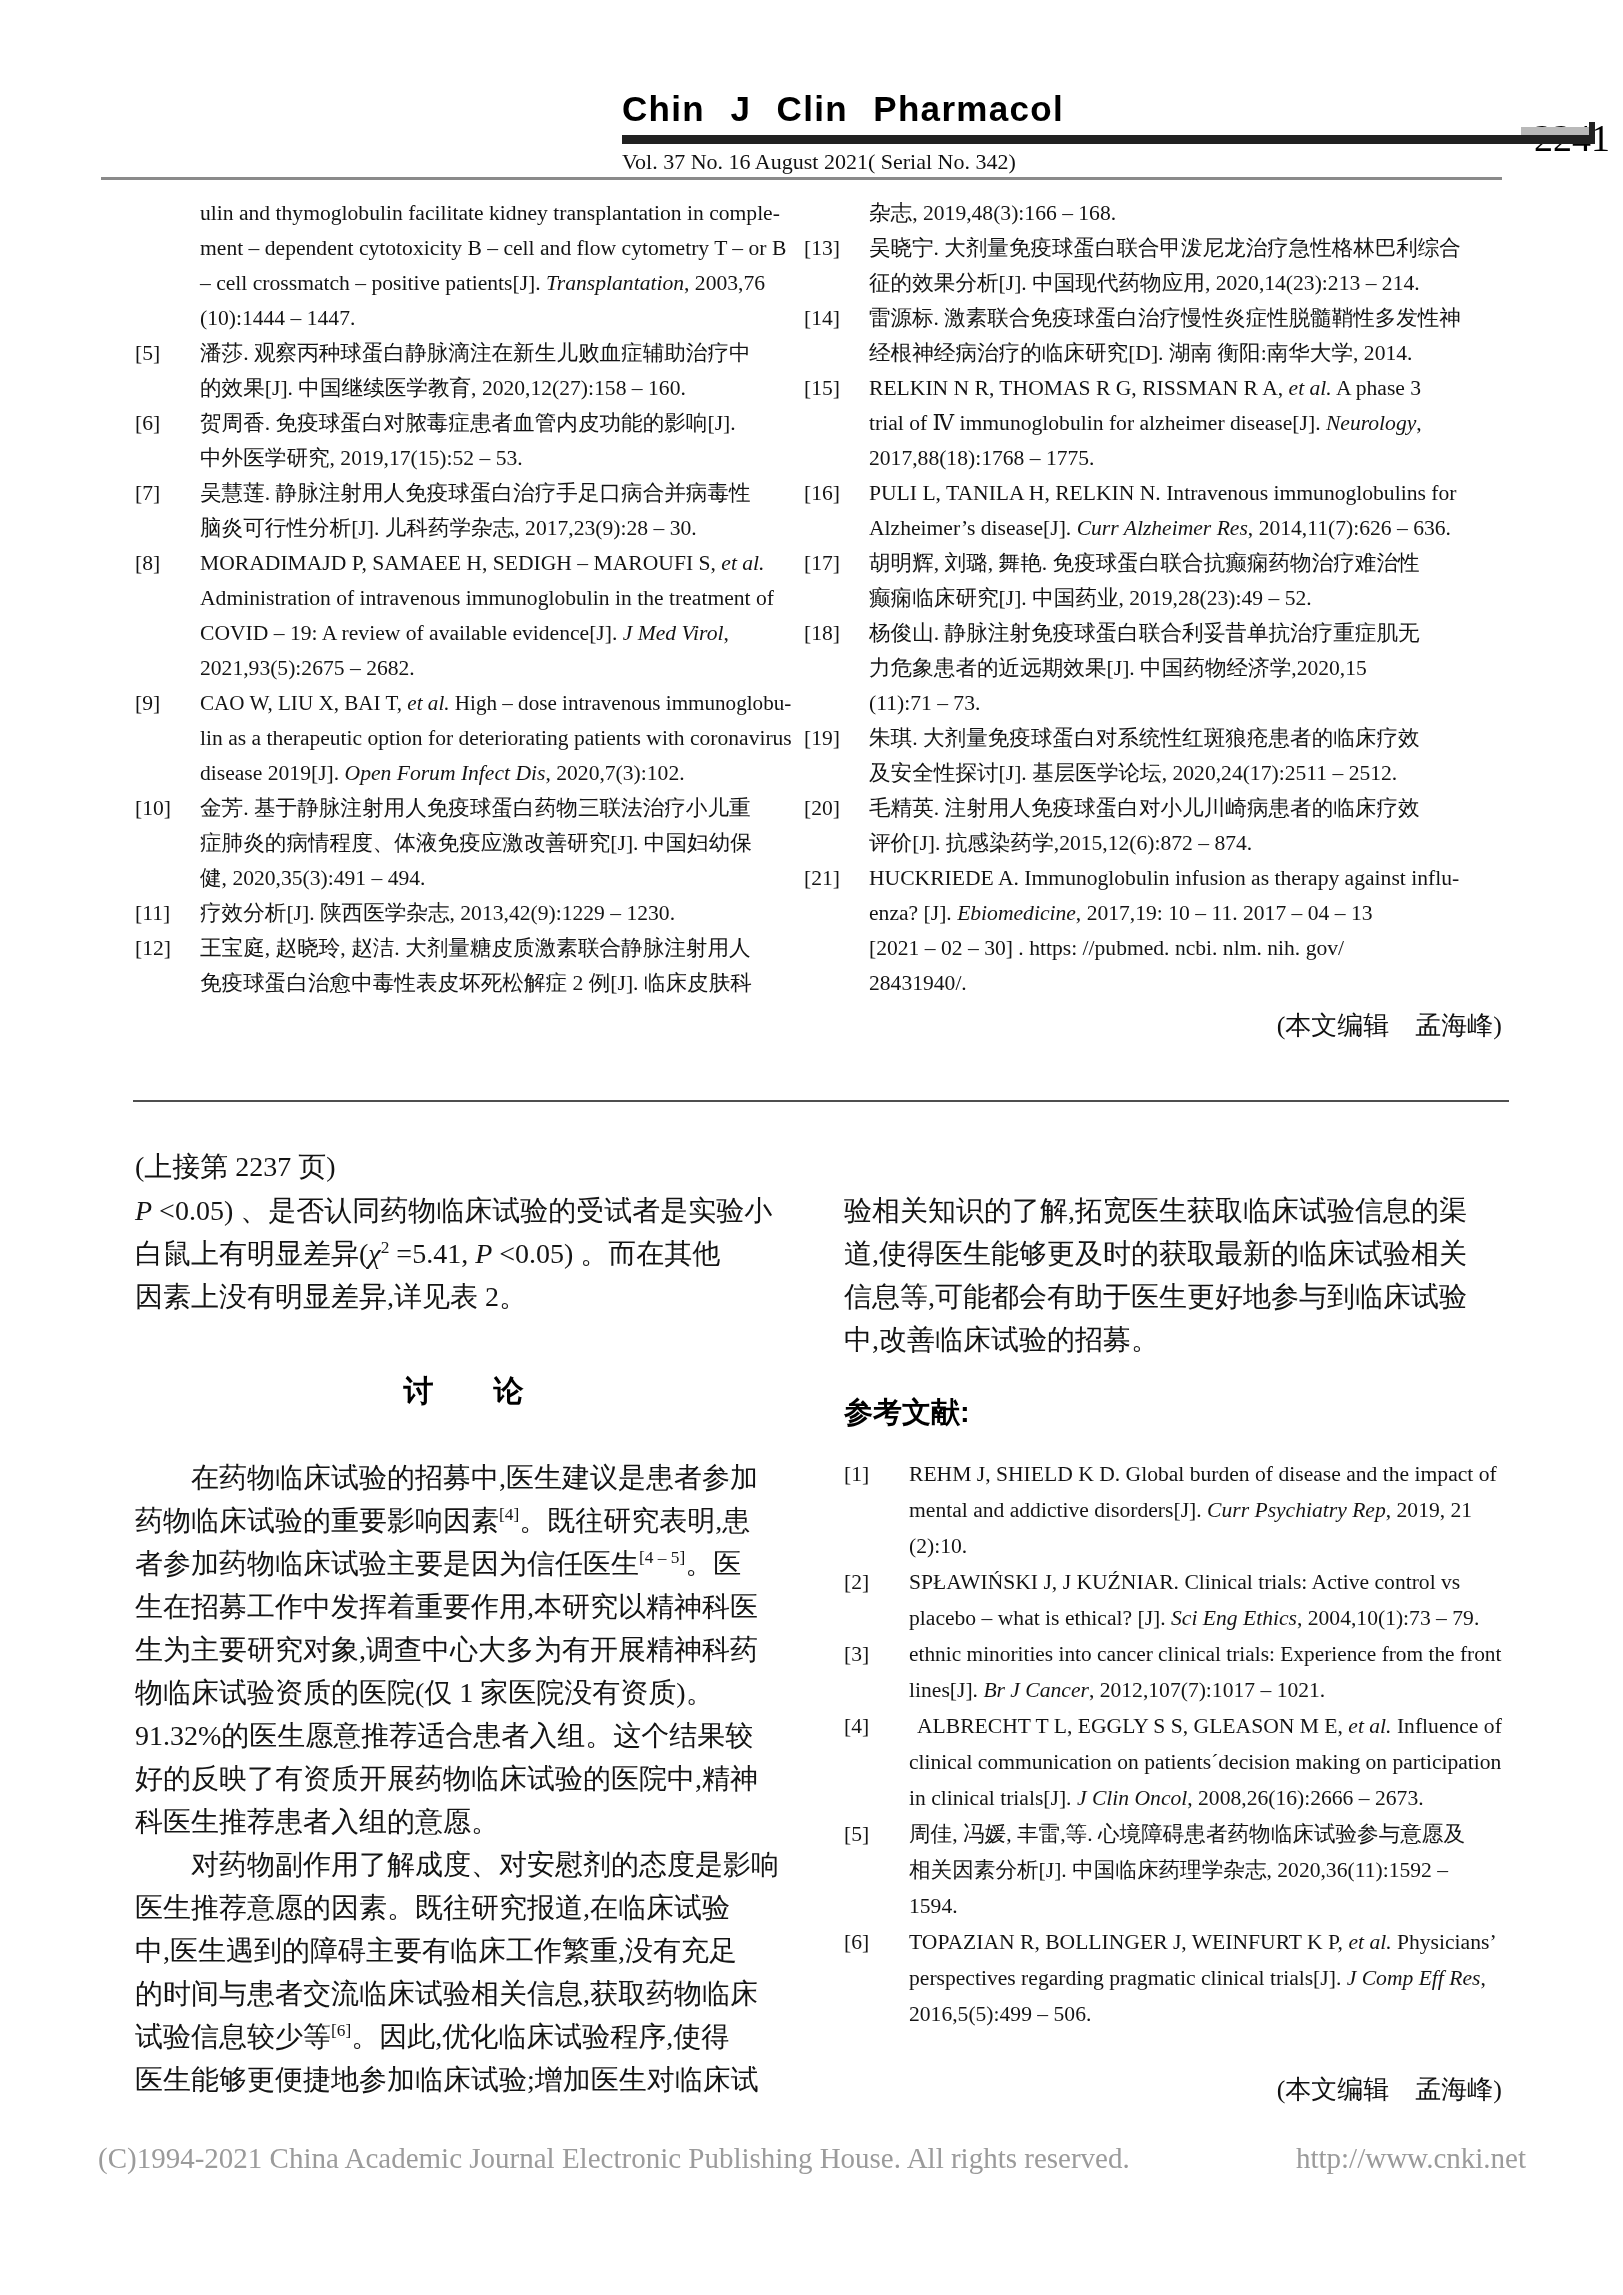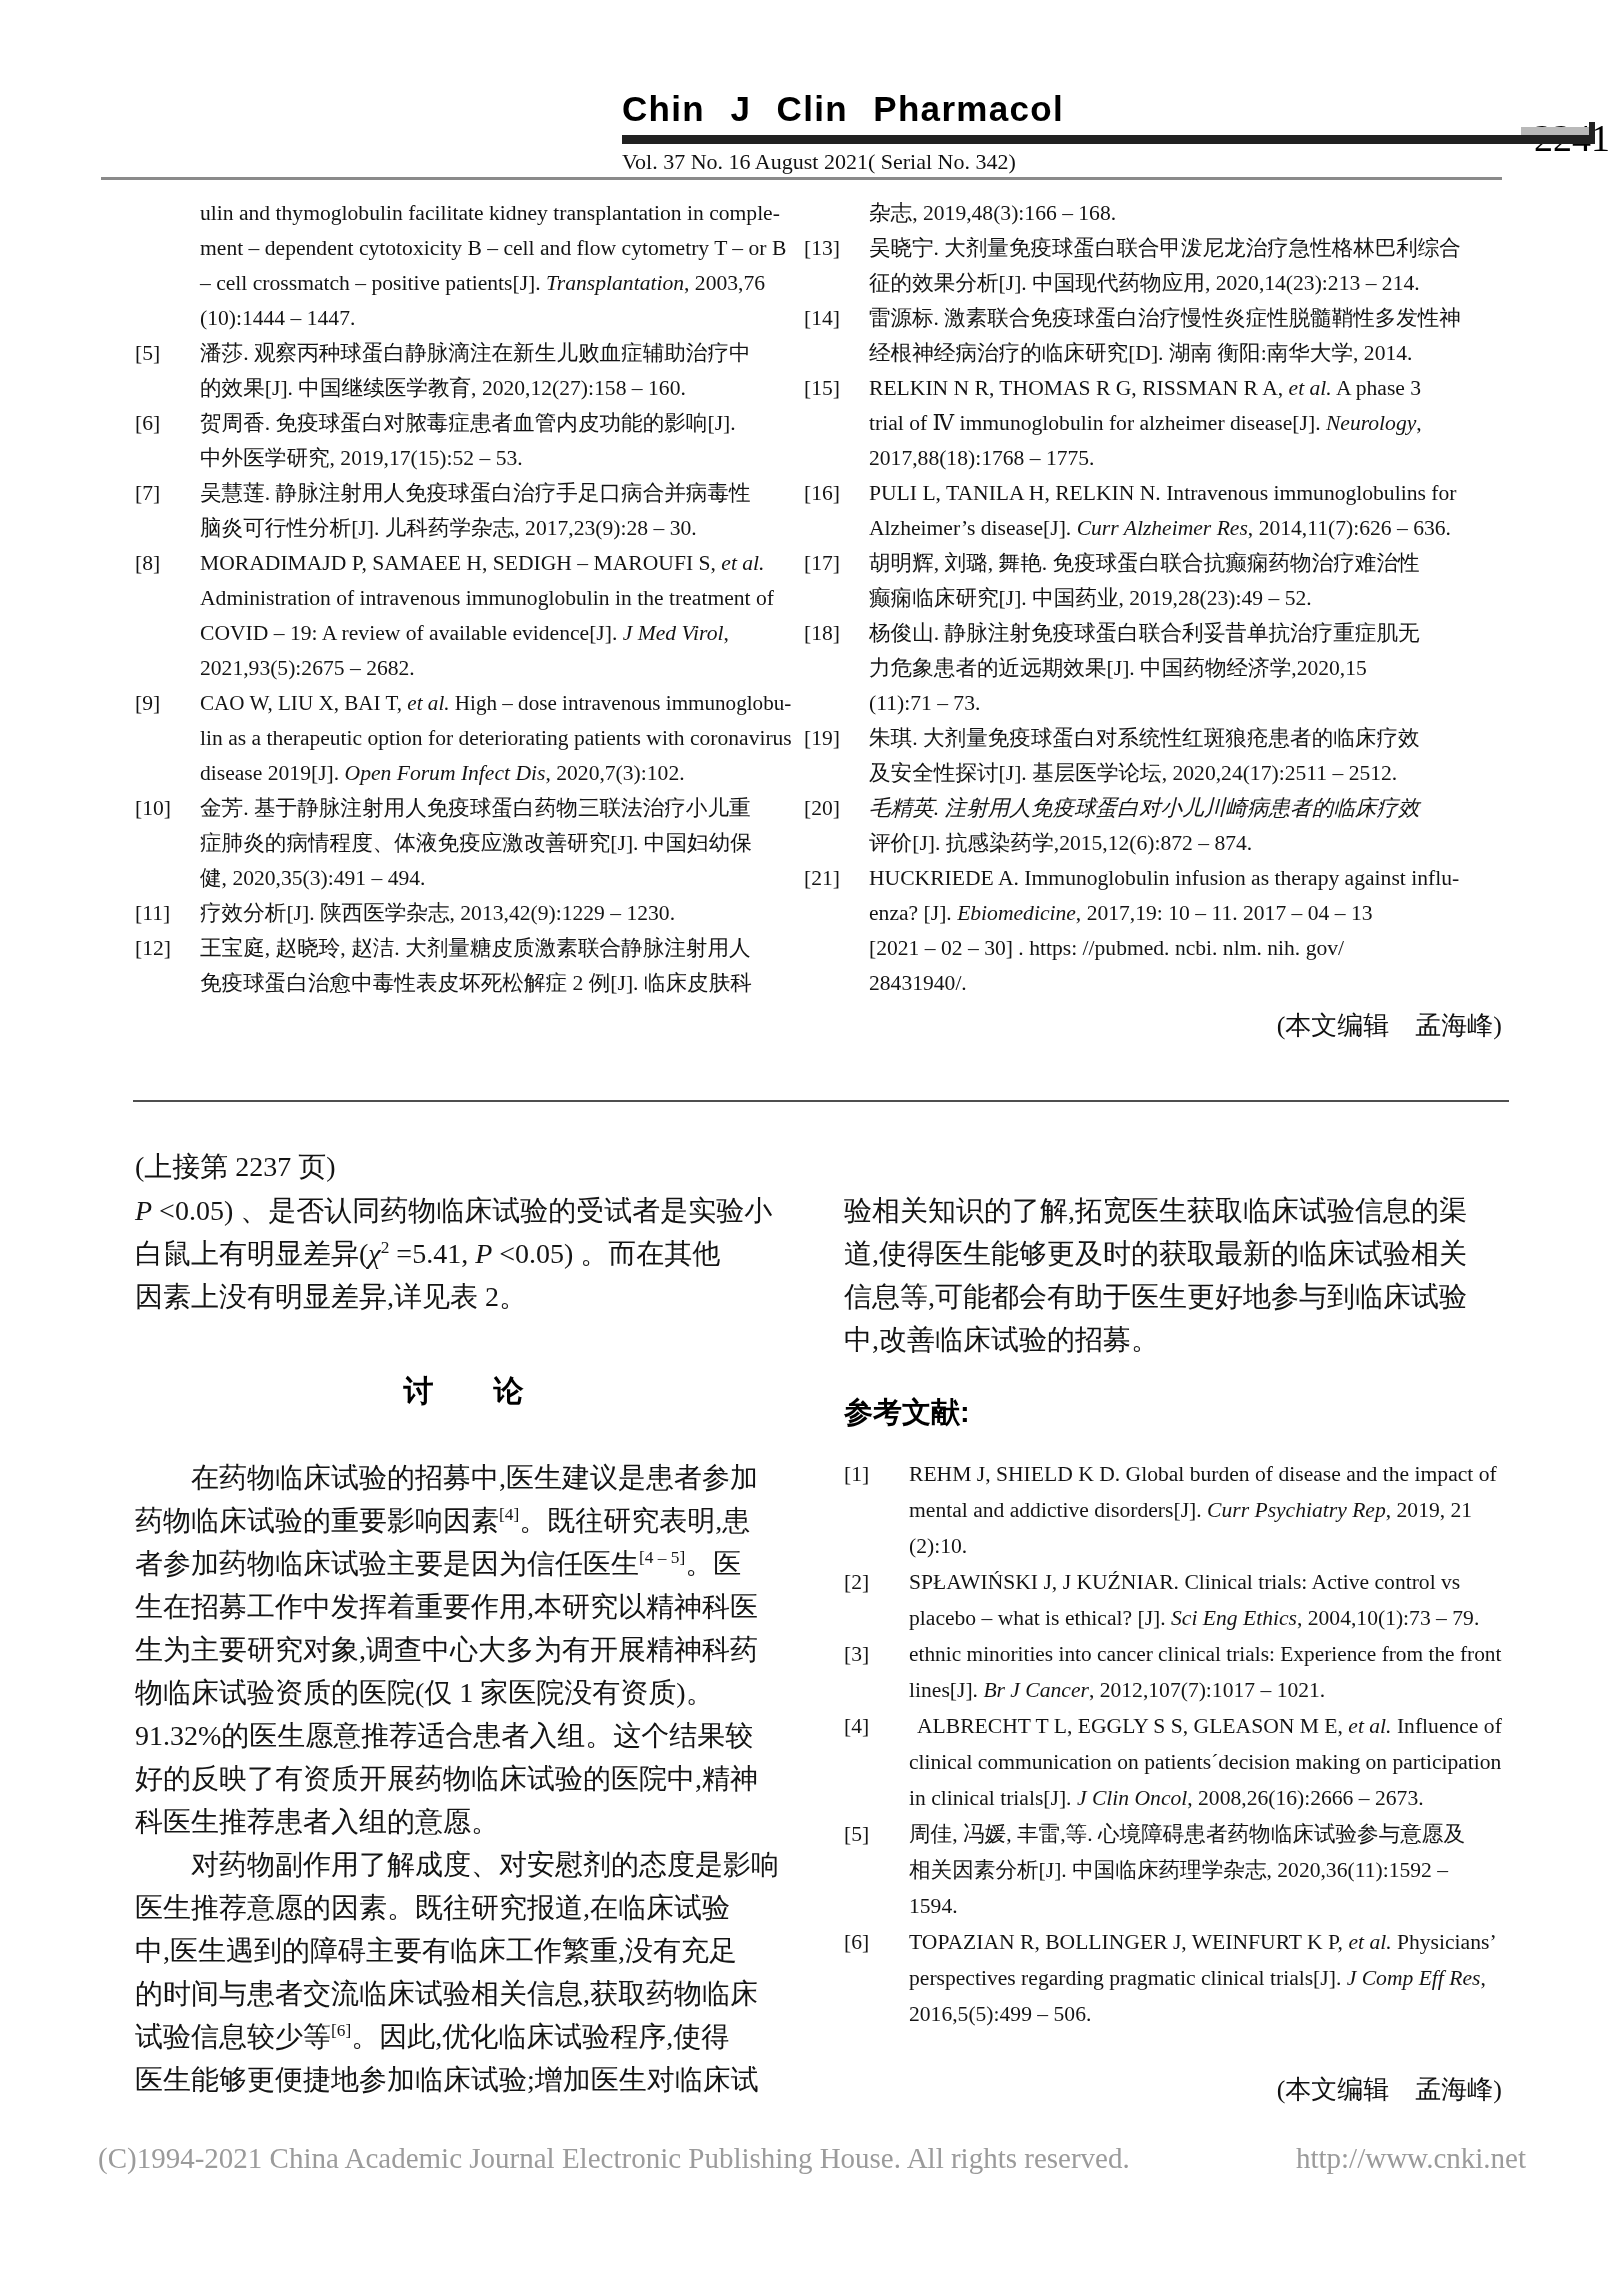--- a/index.html
+++ b/index.html
@@ -208,21 +208,21 @@
       <div class="ref-row">
         <div class="ref-num">[19]</div>
         <div class="ref-body">
           <div class="ref-line line" style="letter-spacing: 0px;">朱琪. 大剂量免疫球蛋白对系统性红斑狼疮患者的临床疗效</div>
           <div class="ref-line line nojust">及安全性探讨[J]. 基层医学论坛, 2020,24(17):2511 – 2512.</div>
         </div>
       </div>
       <div class="ref-row">
         <div class="ref-num">[20]</div>
         <div class="ref-body">
-          <div class="ref-line line" style="letter-spacing: 0px; font-style: italic;">毛精英. 注射用人免疫球蛋白对小儿川崎病患者的临床疗效</div>
+          <div class="ref-line line" style="letter-spacing: 0px;">毛精英. 注射用人免疫球蛋白对小儿川崎病患者的临床疗效</div>
           <div class="ref-line line nojust">评价[J]. 抗感染药学,2015,12(6):872 – 874.</div>
         </div>
       </div>
       <div class="ref-row">
         <div class="ref-num">[21]</div>
         <div class="ref-body">
           <div class="ref-line line" style="letter-spacing: 0px;">HUCKRIEDE A.  Immunoglobulin infusion as therapy against influ-</div>
           <div class="ref-line line" style="letter-spacing: 0px;">enza?  [J].  <i>Ebiomedicine</i>, 2017,19: 10 – 11.  2017 – 04 – 13</div>
           <div class="ref-line line" style="letter-spacing: 0px;">[2021  –  02  –  30] .   https: //pubmed. ncbi. nlm. nih. gov/</div>
           <div class="ref-line line nojust">28431940/.</div>

